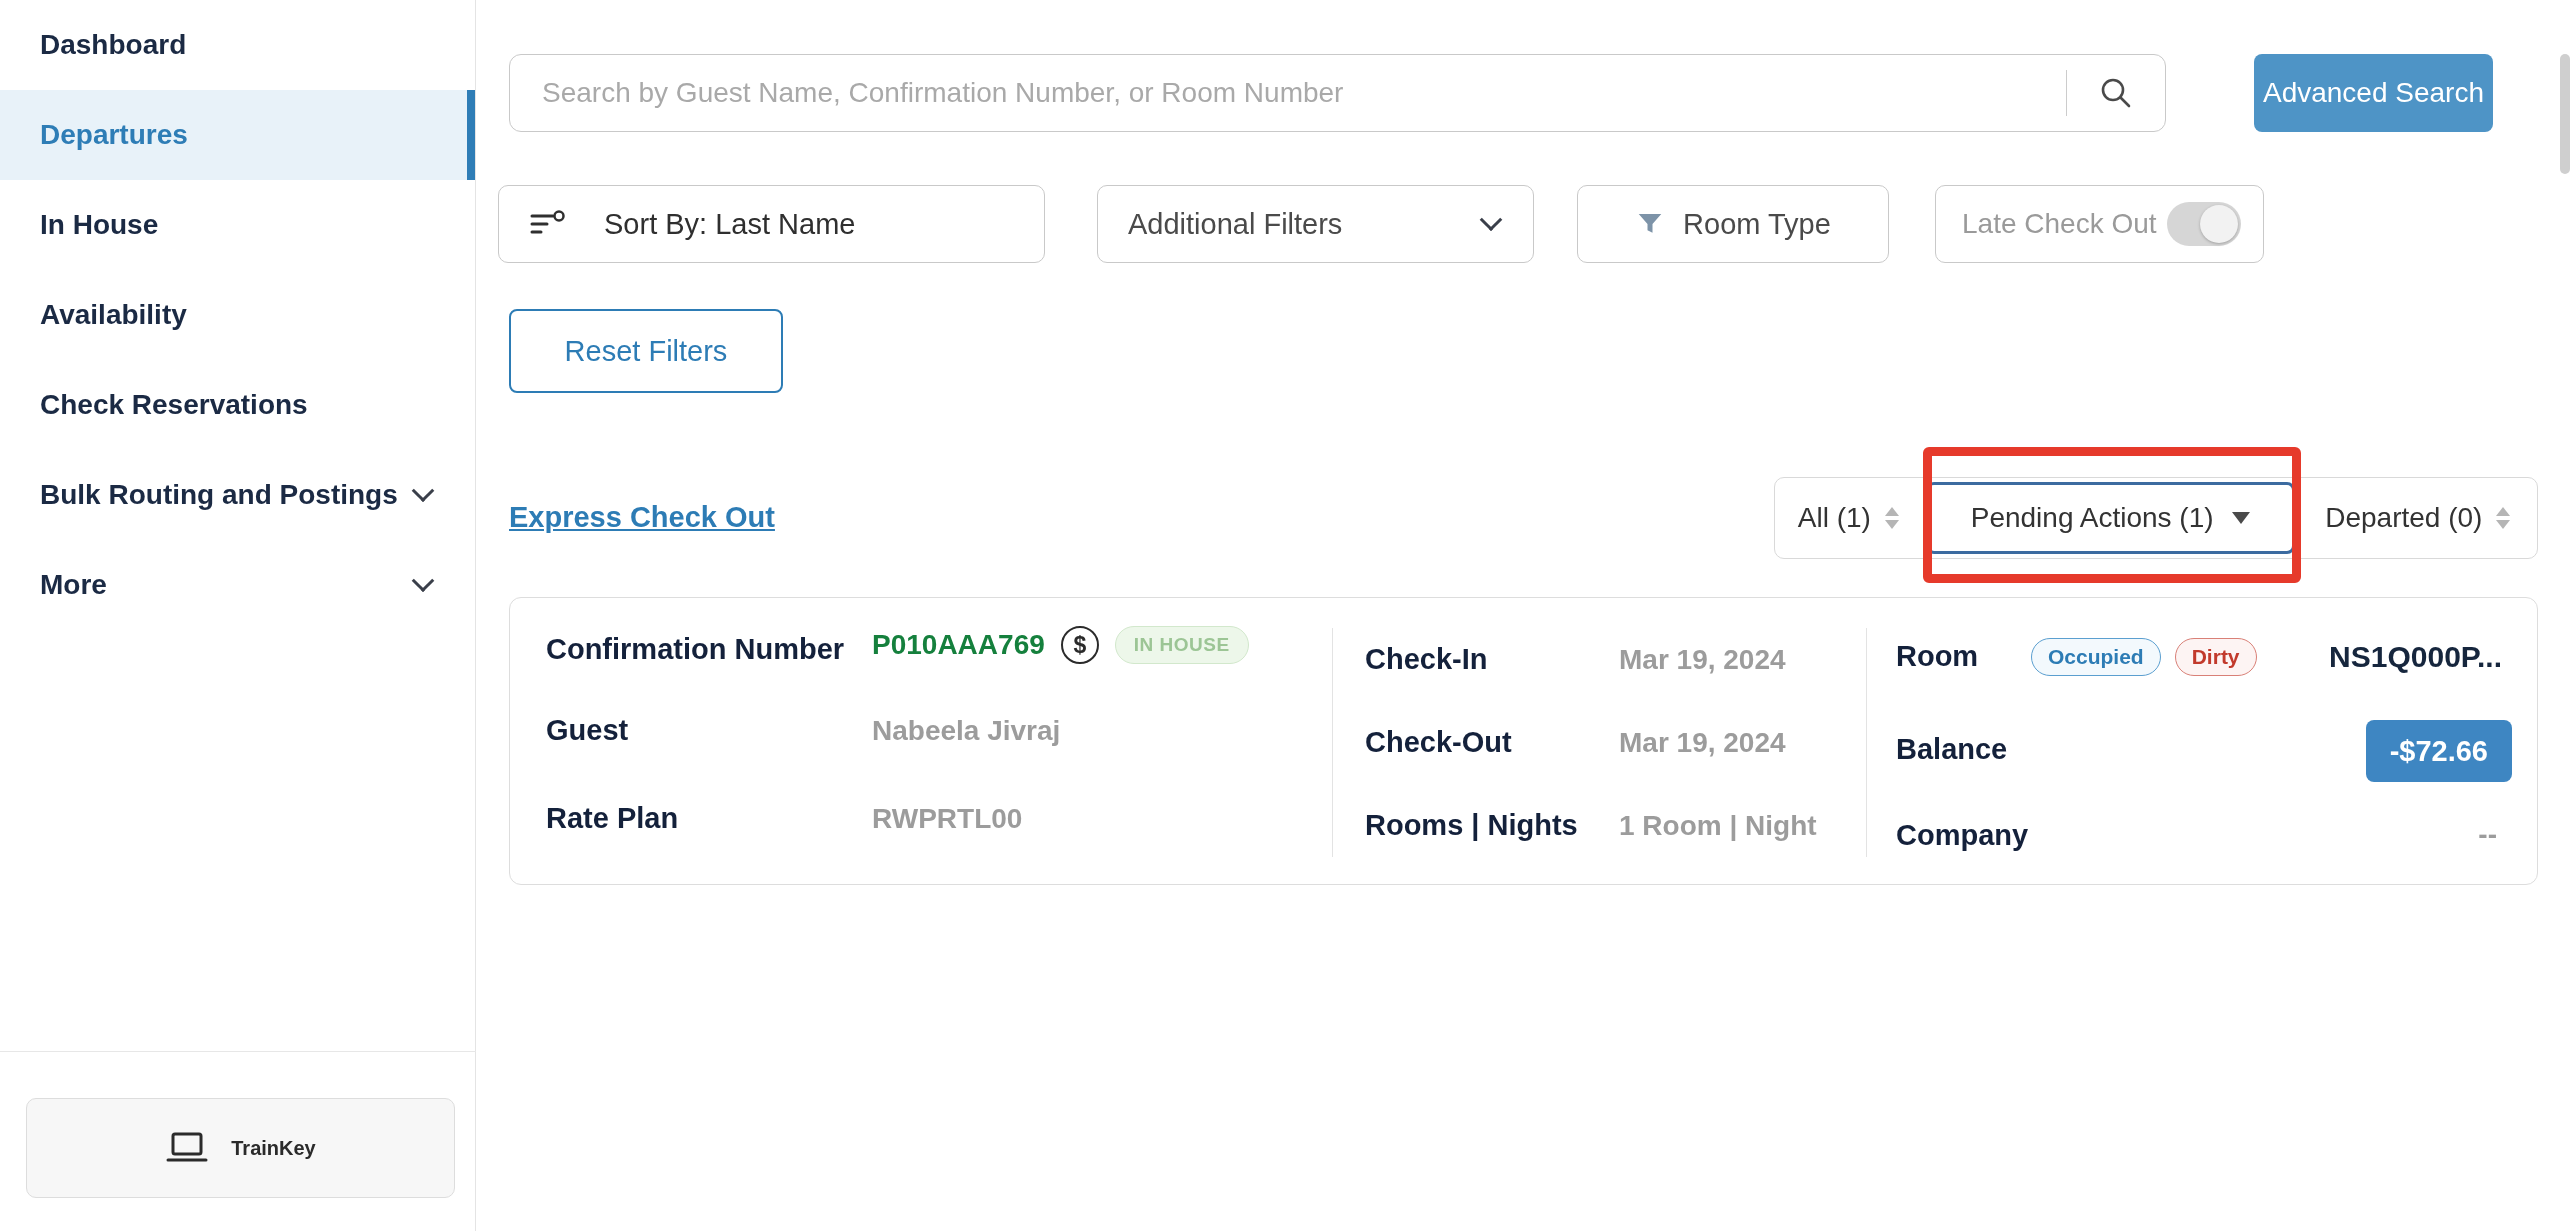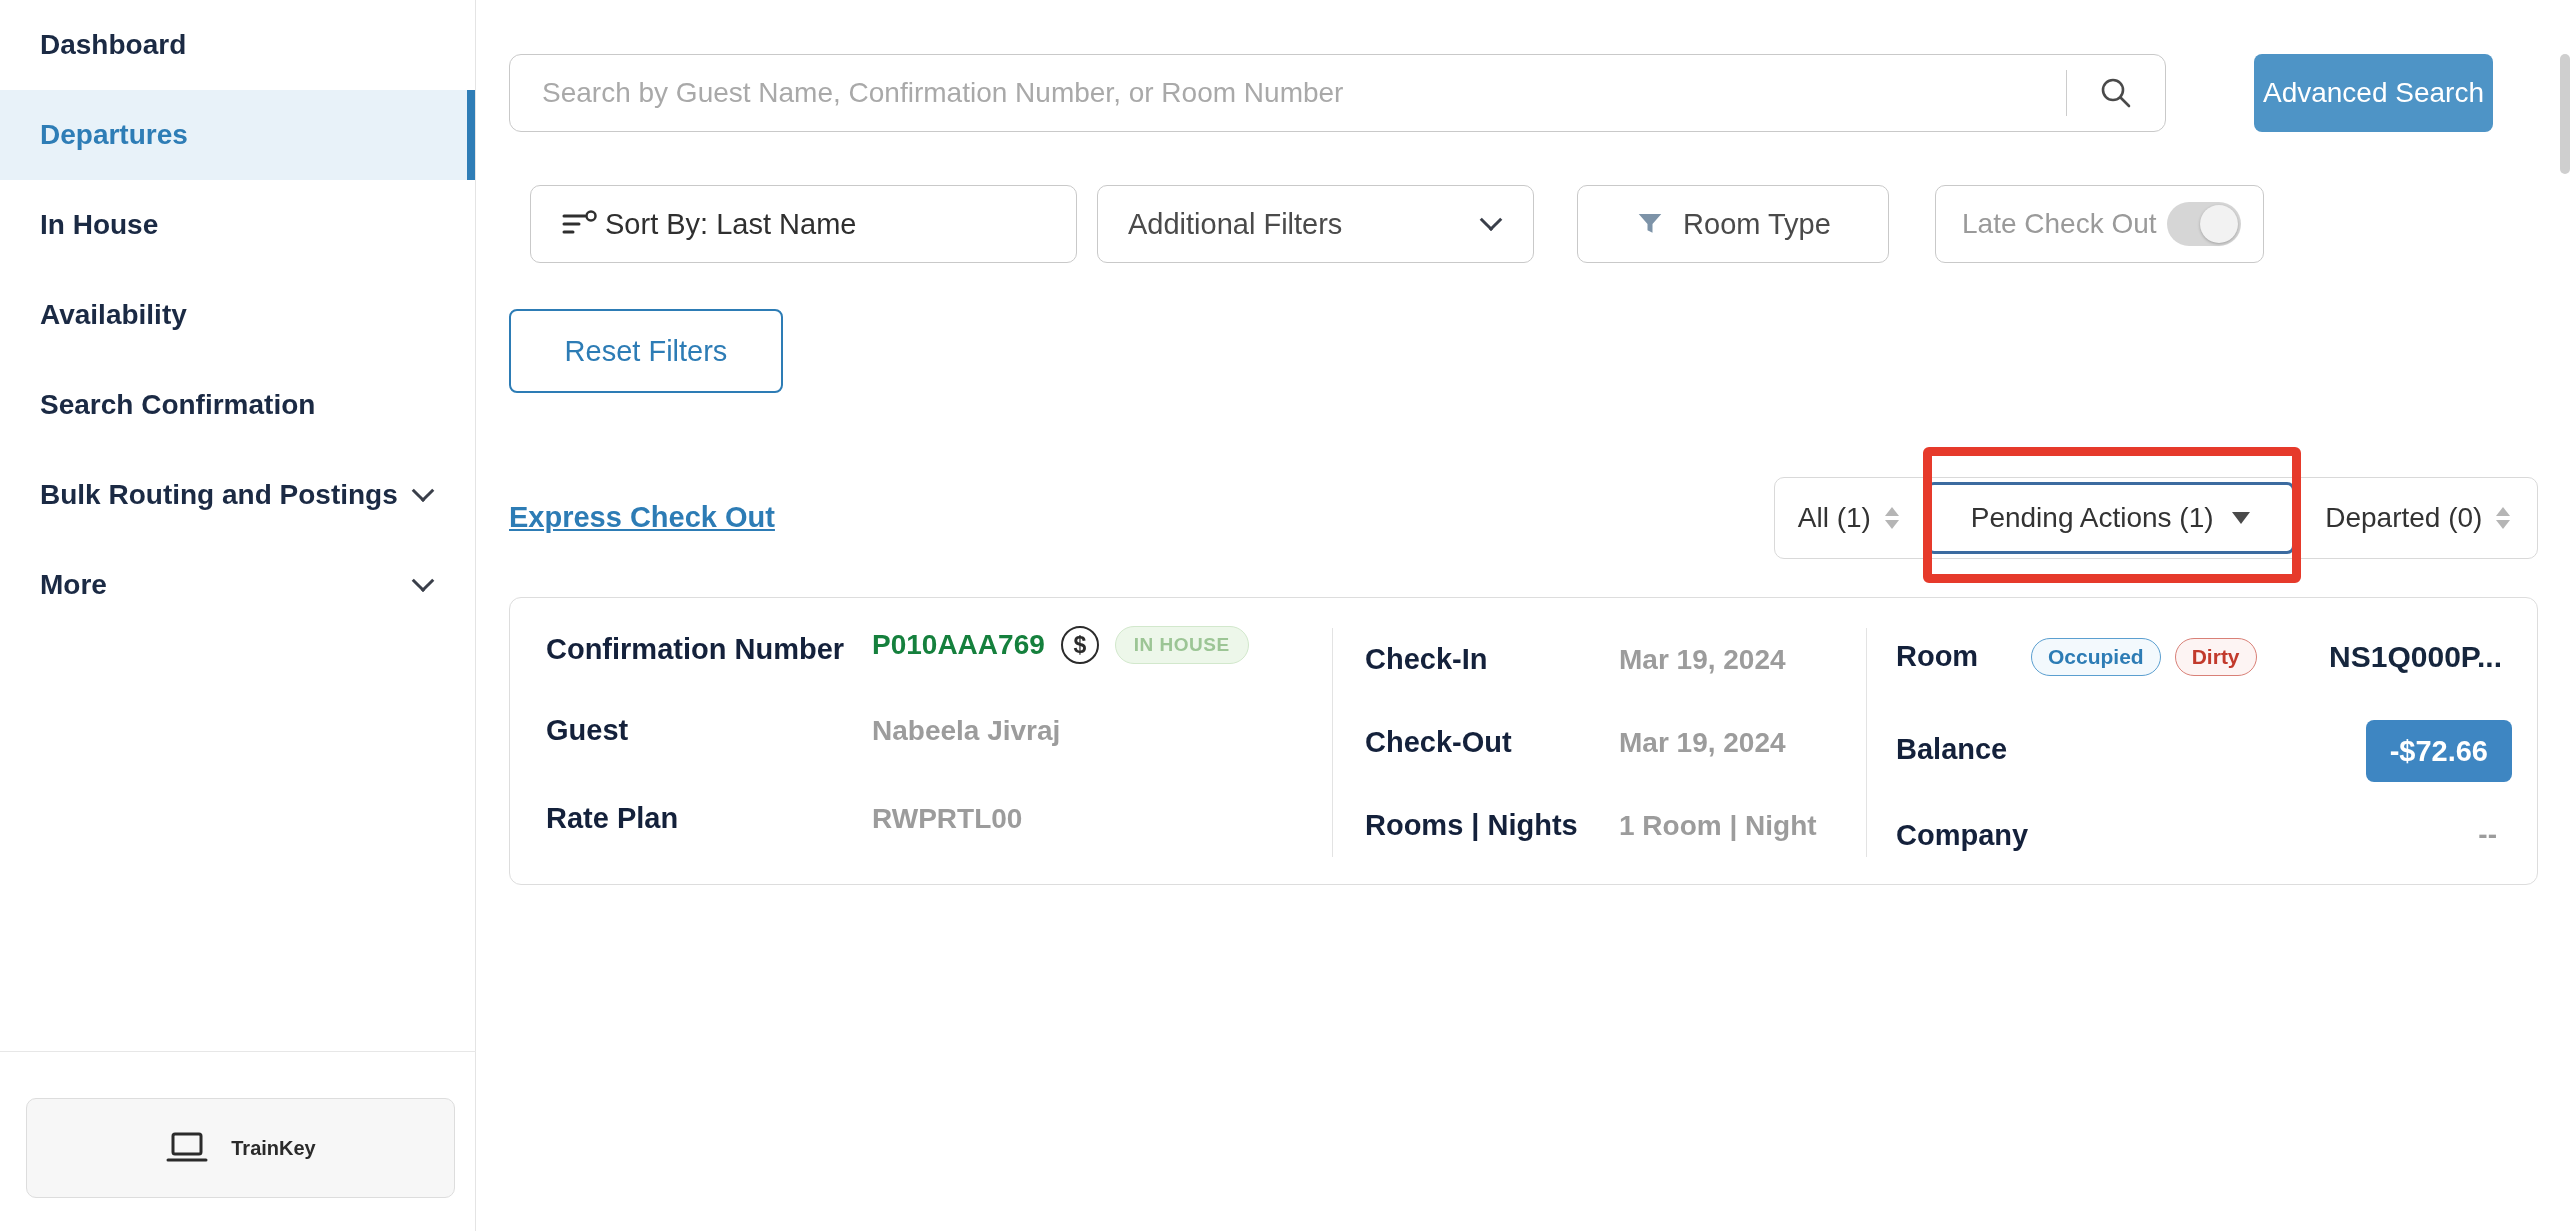--- a/index.html
+++ b/index.html
@@ -30,21 +30,21 @@
   #search-input::placeholder { color:#a9a9a9; }
   .vline { width:1px; height:46px; background:#ccc; }
   .search-icon-box { width:98px; display:flex; align-items:center; justify-content:center; }
   #adv-btn { left:2254px; top:54px; width:239px; height:78px; background:#4e94c6; border:none;
     border-radius:8px; color:#fff; font-size:28px; display:flex; align-items:center; justify-content:center;
     cursor:pointer; font-family:Liberation Sans, sans-serif; }
 
   
   .filter-box { top:185px; height:78px; border:1px solid #c9c9c9; border-radius:10px; background:#fff;
     display:flex; align-items:center; font-size:29px; cursor:pointer; }
-  #sort-btn { left:530px; width:547px; gap:6px; padding-left:30px; color:#2f2f2f; font-weight:500; }
+  #sort-btn { left:498px; width:547px; gap:37px; padding-left:30px; color:#2f2f2f; font-weight:500; }
   #addl-btn { left:1097px; width:437px; justify-content:space-between; padding:0 34px 0 30px; color:#4a4a4a; font-weight:500; }
   #room-btn { left:1577px; width:312px; justify-content:center; gap:18px; color:#4a4a4a; font-weight:500; }
   #late-box { left:1935px; width:329px; justify-content:space-between; padding:0 22px 0 26px; color:#9a9a9a; font-size:28px; }
   .toggle { width:74px; height:44px; background:#d6d6d6; border-radius:22px; position:relative; cursor:pointer; }
   .toggle .knob { position:absolute; right:3px; top:3px; width:38px; height:38px; border-radius:50%;
     background:#f2f2f2; box-shadow:0 1px 3px rgba(0,0,0,.25); }
   #reset-btn { left:509px; top:309px; width:274px; height:84px; border:2px solid #2d7cb5; border-radius:8px;
     background:#fff; color:#2d7cb5; font-size:29px; font-weight:500; display:flex; align-items:center;
     justify-content:center; cursor:pointer; font-family:"Liberation Sans", sans-serif; }
 
@@ -100,21 +100,21 @@
   <div class="side-item active">
     <span>Departures</span>
   </div>
   <div class="side-item">
     <span>In House</span>
   </div>
   <div class="side-item">
     <span>Availability</span>
   </div>
   <div class="side-item">
-    <span>Search Confirmation</span>
+    <span>Check Reservations</span>
   </div>
   <div class="side-item">
     <span>Bulk Routing and Postings</span>
     <span class="chev"></span>
   </div>
   <div class="side-item">
     <span>More</span>
     <span class="chev"></span>
   </div>
   <div id="side-divider"></div>

